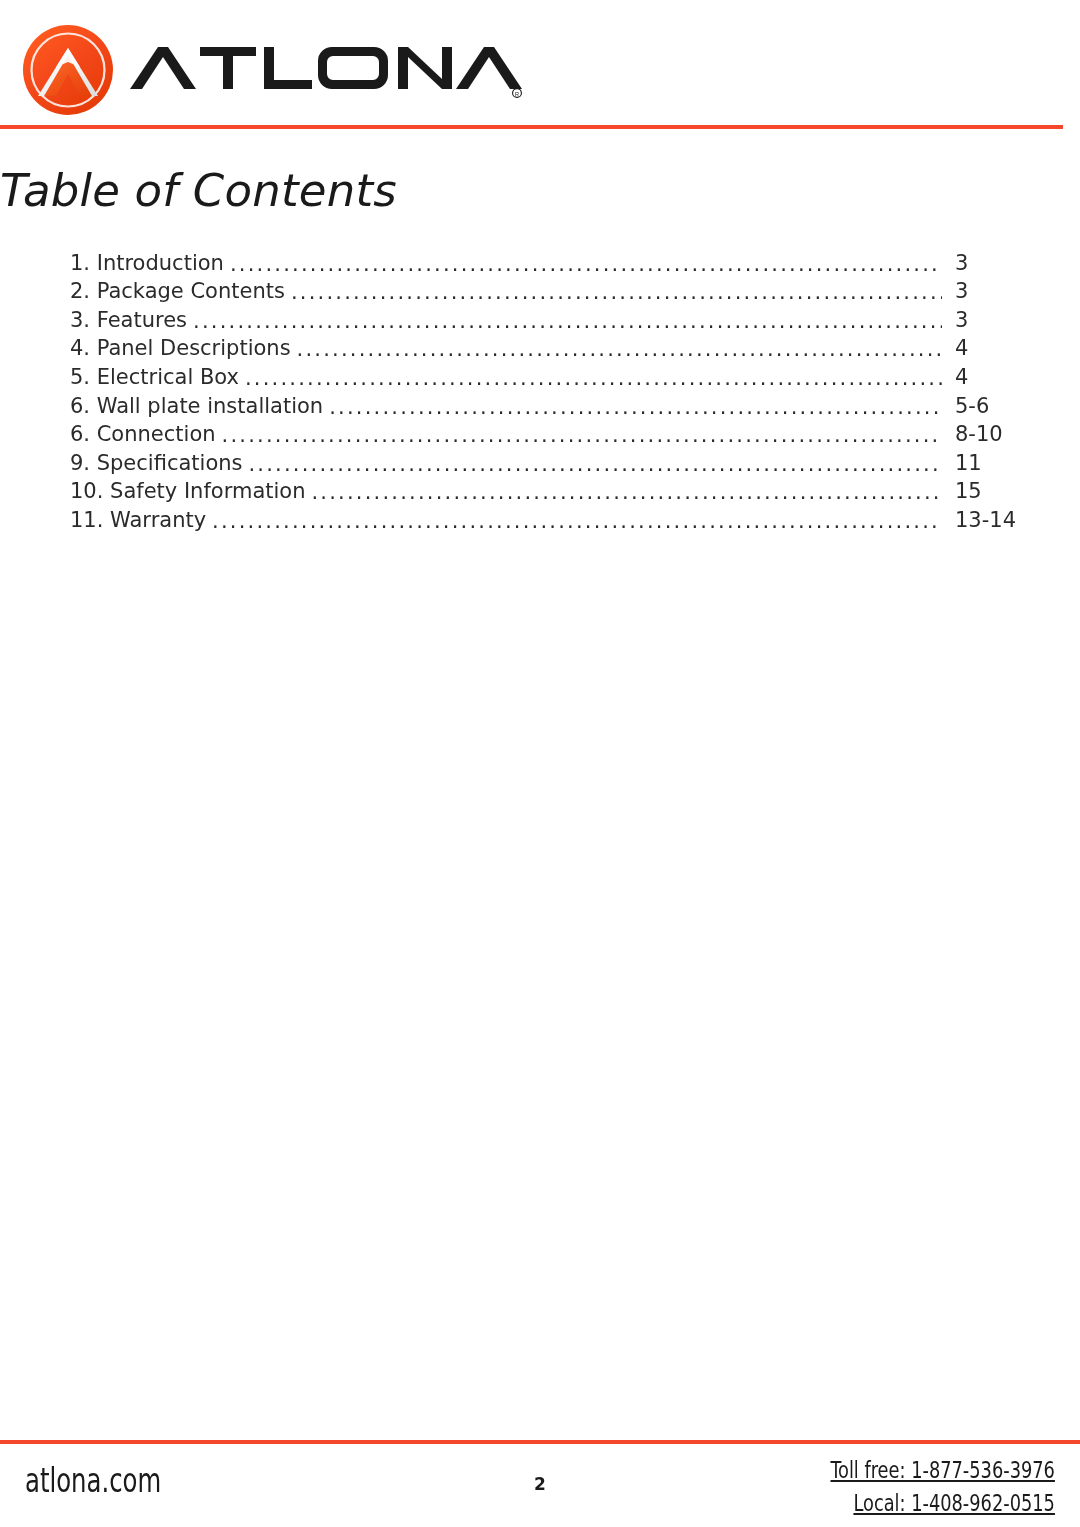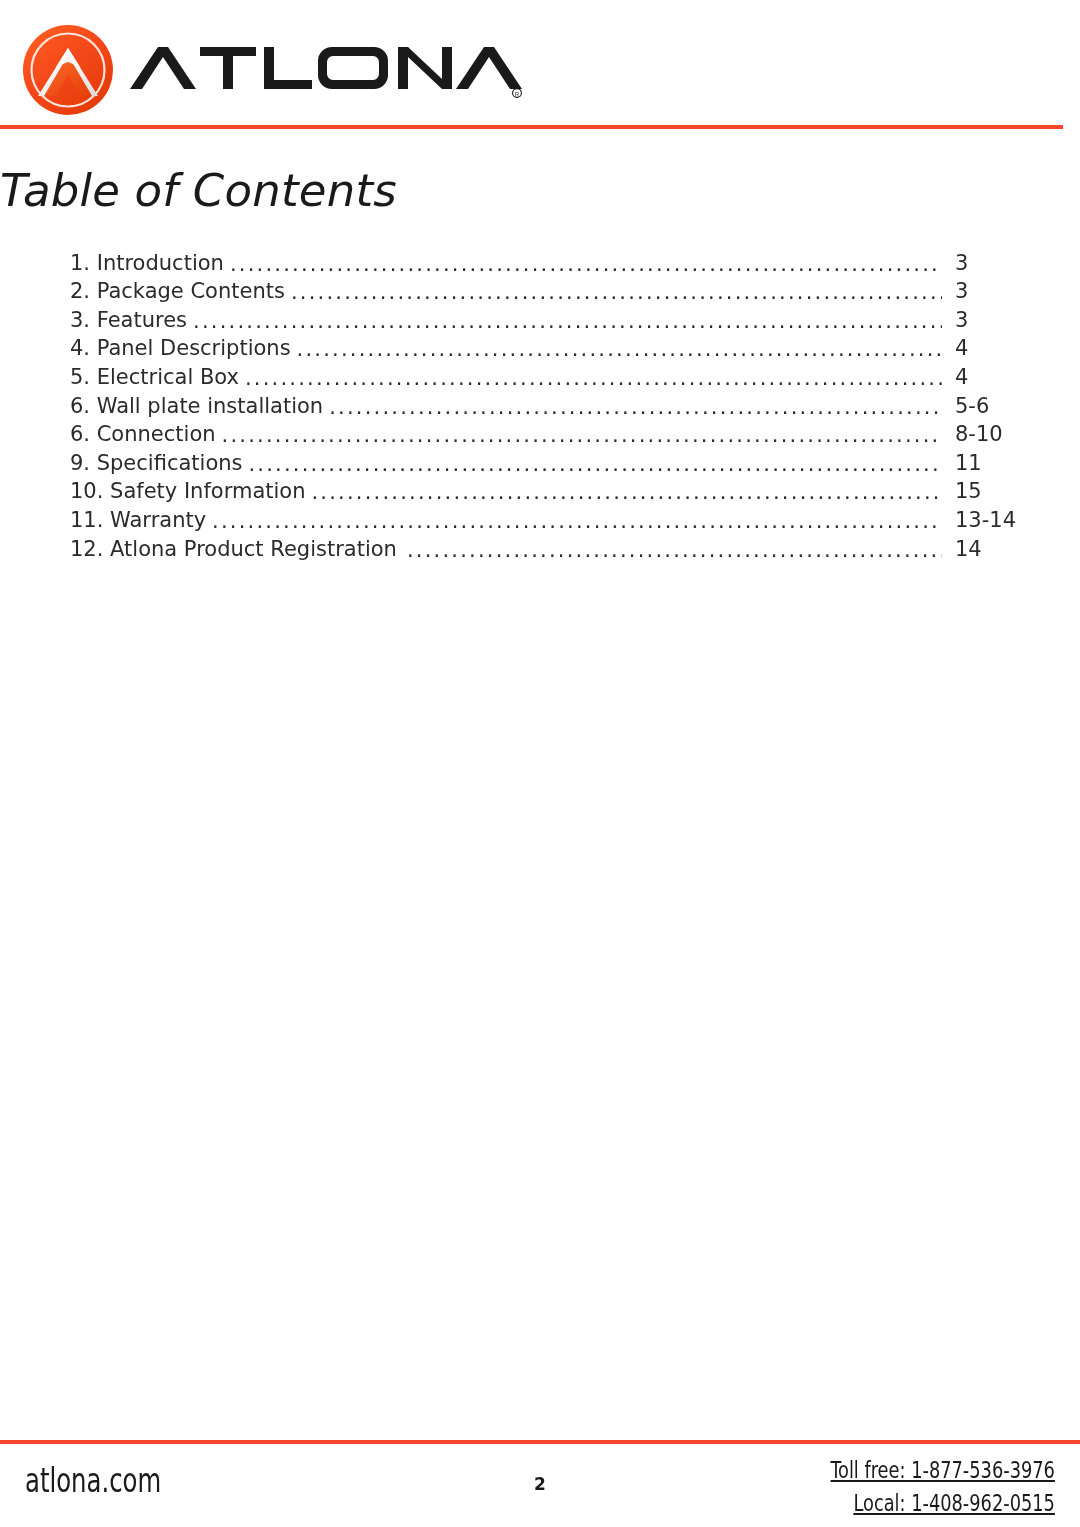--- a/index.html
+++ b/index.html
@@ -299,25 +299,20 @@
     <span class="toc-leader"></span>
     <span class="toc-page">15</span>
   </div>
 
   <div class="toc-row">
     <span class="toc-label">11. Warranty</span>
     <span class="toc-leader"></span>
     <span class="toc-page">13-14</span>
   </div>
 
-  <div class="toc-row long">
-    <span class="toc-label">12. Atlona Product Registration</span>
-    <span class="toc-leader"></span>
-    <span class="toc-page">14</span>
-  </div>
 
 </div>
 
 <div class="rule-red" id="footer-rule"></div>
 
 <div id="footer">
   <div id="footer-site">atlona.com</div>
   <div id="footer-pagenum">2</div>
   <div id="footer-contact">
     <div>Toll free: 1-877-536-3976</div>

